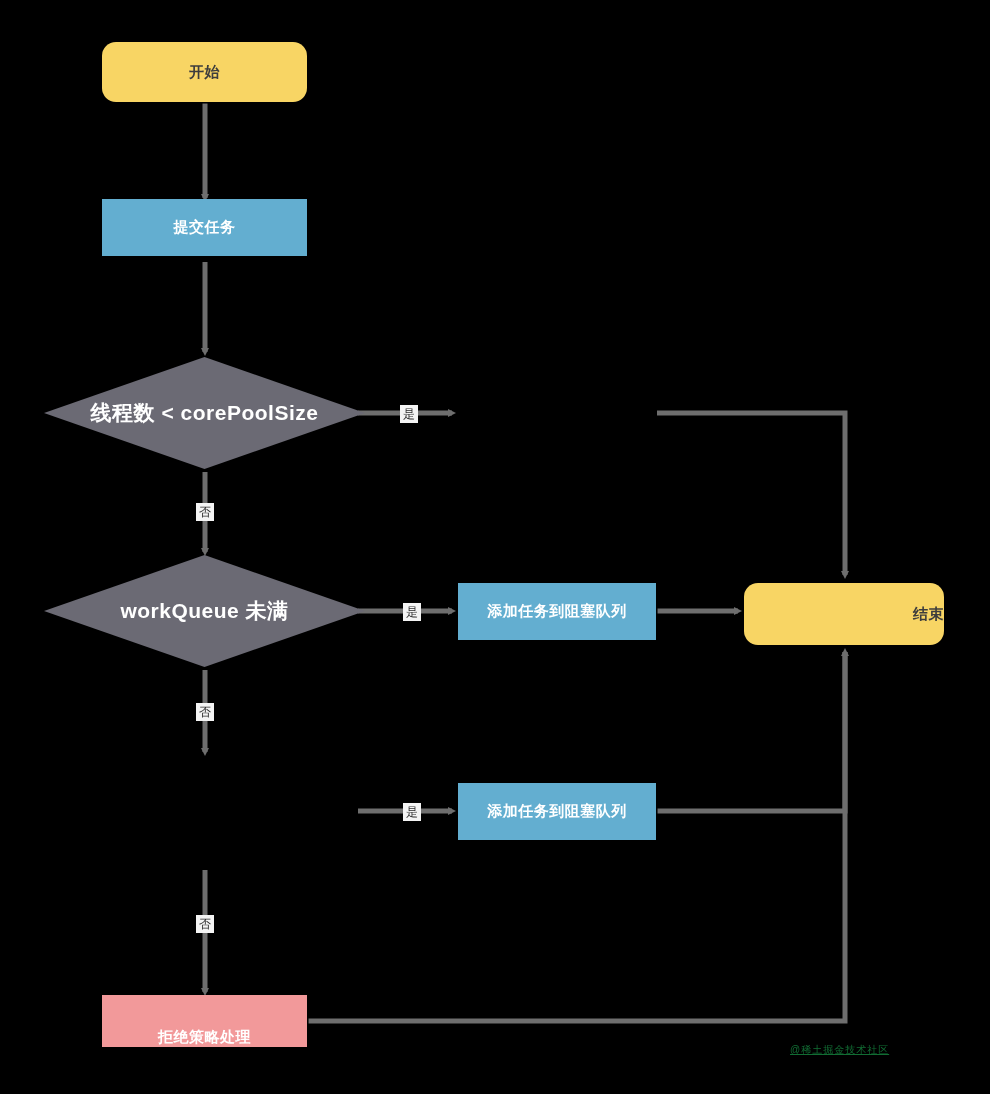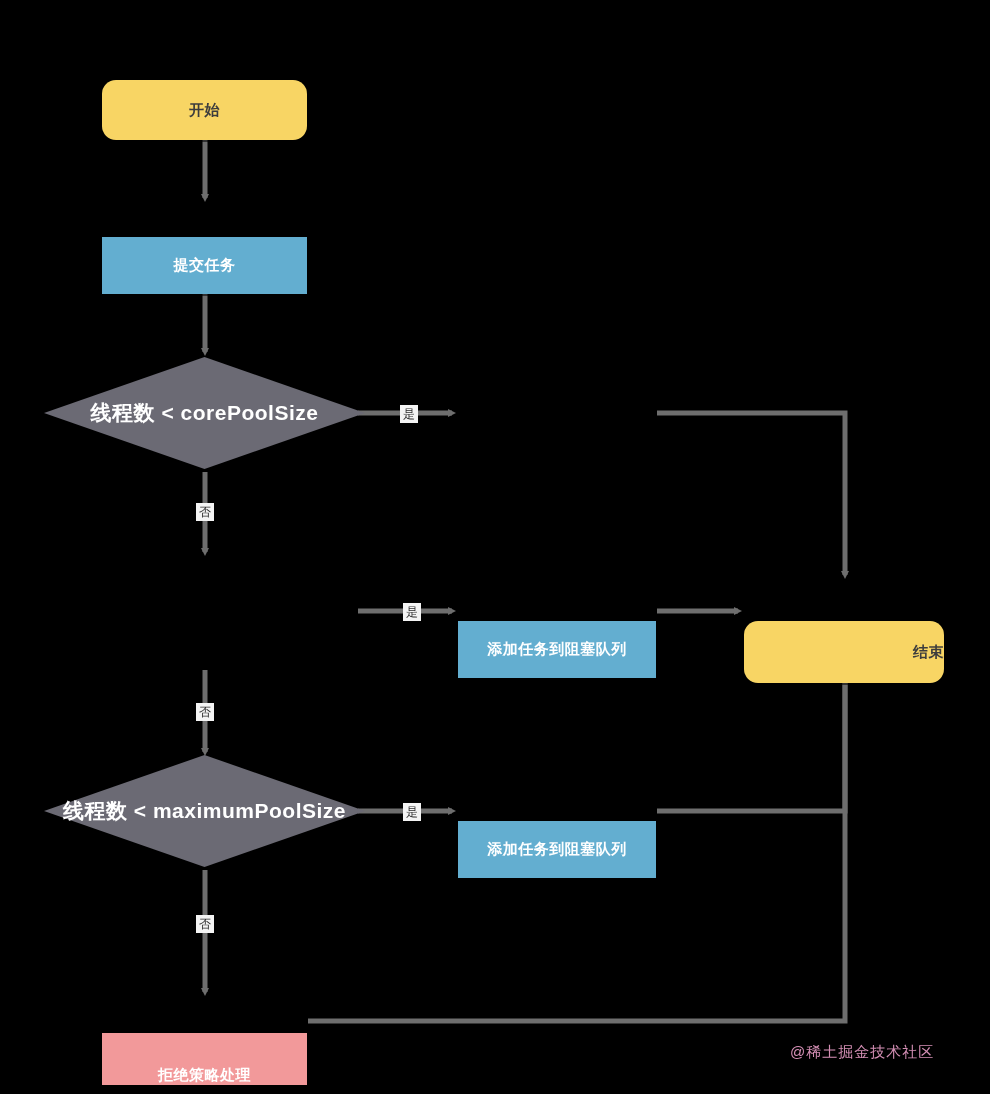--- a/index.html
+++ b/index.html
@@ -26,21 +26,20 @@
     display: flex;
     align-items: center;
     justify-content: center;
     box-sizing: border-box;
     text-align: center;
     color: #ffffff;
     font-weight: bold;
     font-size: 15px;
     letter-spacing: 0.5px;
     z-index: 3;
-    margin-top: 38px;
   }
   .node.terminal {
     background: #f8d564;
     color: #3d3d3d;
     border-radius: 14px;
     box-shadow: 2px 2px 0 rgba(0,0,0,0.55);
   }
   .node.process {
     background: #63aed0;
     color: #ffffff;
@@ -81,26 +80,27 @@
     background: #f4f4f4;
     color: #2b2b2b;
     font-size: 12px;
     line-height: 1;
     padding: 3px 3px;
     z-index: 4;
     font-weight: normal;
   }
   .watermark {
     position: absolute;
-    color: #f9a8d4;
-    font-size: 15px;
+    color: #15803d;
+    font-size: 10px;
     letter-spacing: 1px;
     opacity: 0.85;
     z-index: 5;
     white-space: nowrap;
+    text-decoration: underline;
   }
 </style>
 </head>
 <body>
 
 <div id="canvas">
 
   <svg id="wires" viewBox="0 0 990 1094" xmlns="http://www.w3.org/2000/svg">
     <defs>
       <marker id="arw" markerWidth="10" markerHeight="10" refX="5" refY="5" orient="auto" markerUnits="userSpaceOnUse">
@@ -142,31 +142,31 @@
   </div>
 
   <div class="diamond-wrap" style="left:42px; top:355px; width:325px; height:116px;">
     <svg class="diamond-shape" viewBox="0 0 325 116" xmlns="http://www.w3.org/2000/svg">
       <polygon points="162.5,2 323,58 162.5,114 2,58" fill="#6b6a74"></polygon>
     </svg>
     <div class="diamond-label">线程数 &lt; corePoolSize</div>
   </div>
 
 
+  <div class="diamond-wrap" style="left:42px; top:553px; width:325px; height:116px;">
+    <svg class="diamond-shape" viewBox="0 0 325 116" xmlns="http://www.w3.org/2000/svg">
+      <polygon points="162.5,2 323,58 162.5,114 2,58" fill="#6b6a74"></polygon>
+    </svg>
+    <div class="diamond-label">workQueue 未满</div>
+  </div>
 
   <div class="node process" style="left:458px; top:583px; width:198px; height:57px;">
     <span>添加任务到阻塞队列</span>
   </div>
 
-  <div class="diamond-wrap" style="left:42px; top:753px; width:325px; height:116px;">
-    <svg class="diamond-shape" viewBox="0 0 325 116" xmlns="http://www.w3.org/2000/svg">
-      <polygon points="162.5,2 323,58 162.5,114 2,58" fill="#6b6a74"></polygon>
-    </svg>
-    <div class="diamond-label">线程数 &lt; maximumPoolSize</div>
-  </div>
 
   <div class="node process" style="left:458px; top:783px; width:198px; height:57px;">
     <span>添加任务到阻塞队列</span>
   </div>
 
   <div class="node reject" style="left:102px; top:995px; width:205px; height:52px;align-items:flex-end;">
     <span>拒绝策略处理</span>
   </div>
 
   <div class="node terminal" style="left:744px; top:583px; width:200px; height:62px;justify-content:flex-end;">

